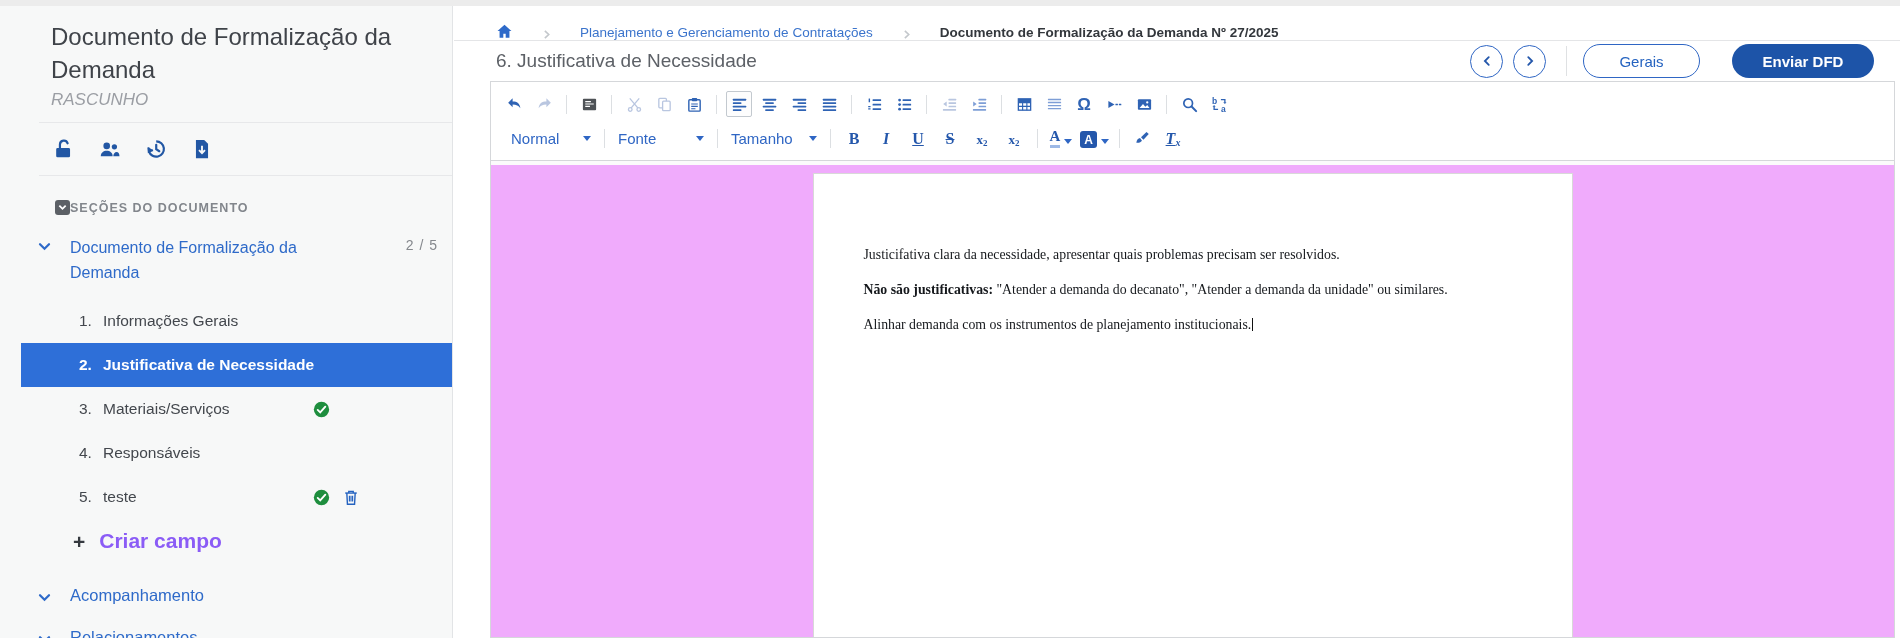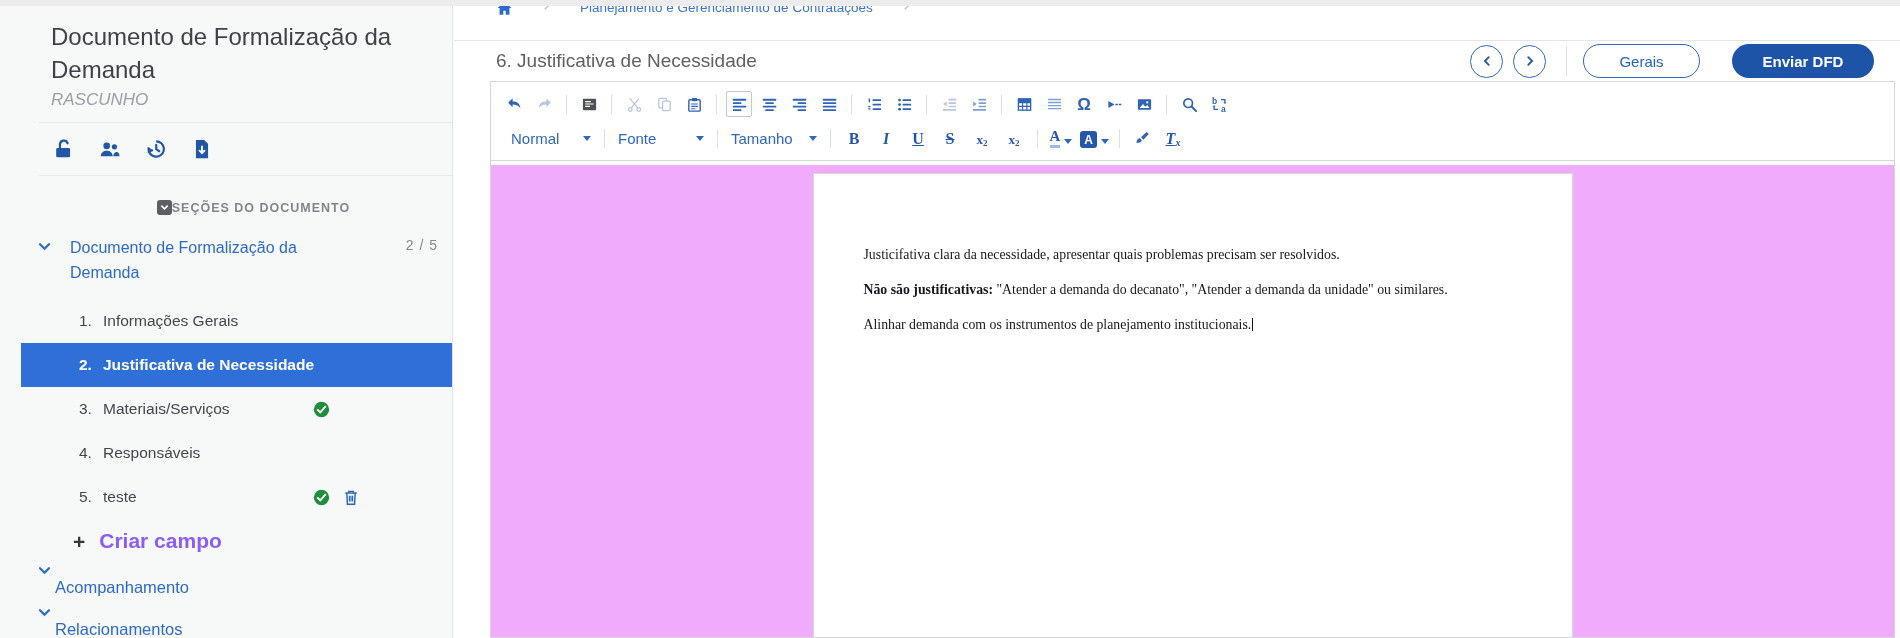--- a/index.html
+++ b/index.html
@@ -11,21 +11,21 @@
   .sidebar { position:absolute; left:0; top:0; width:453px; height:638px;
     background:#f7f8f8; border-right:1px solid #e2e4e6; overflow:hidden;padding-left:21px; }
   .sb-title { margin:20px 28px 0 30px; font-size:24px; line-height:33px; color:#3f4349; font-weight:500; }
   .sb-status { margin:4px 30px 0 30px; font-size:17px; font-style:italic; color:#9b9ea4; }
   .divider { height:1px; background:#e7e8ea; margin-left:18px; }
   .d1 { margin-top:12px; }
   .icon-row { display:flex; align-items:center; gap:24px; padding:15px 0 15px 32px; }
   .icon-row .ibtn { width:22px; height:22px; color:#2257a4; cursor:pointer; }
   .icon-row svg { width:22px; height:22px; display:block; }
 
-  .sections-header { display:flex; align-items:center; margin:24px 0 0 34px;justify-content:center; }
+  .sections-header { display:flex; align-items:center; margin:24px 0 0 34px; }
   .sh-icon { width:15px; height:15px; background:#5c6066; border-radius:3px; display:flex;
     align-items:center; justify-content:center; }
   .sh-icon svg { width:9px; height:9px; }
   .sh-label { font-size:12.5px; letter-spacing:1px; color:#82868c; font-weight:600; }
 
   .tree-root { display:flex; margin:20px 14px 0 16px; }
   .tr-chevron { width:15px; height:15px; margin-top:4px; color:#2e6ac9; flex:none; }
   .tr-chevron svg { width:15px; height:15px; display:block; }
   .tr-label { margin-left:18px; width:272px; font-size:16px; line-height:25px; color:#2e6ac9; cursor:pointer; }
   .tr-progress { margin-left:auto; margin-top:2px; font-size:14px; color:#85888d; letter-spacing:1px; }
@@ -38,27 +38,27 @@
   .ti-icons { margin-left:auto; width:48px; display:flex; align-items:center; gap:13px; }
   .check { width:17px; height:17px; flex:none; }
   .check svg { width:17px; height:17px; display:block; }
   .trash { width:16px; height:17px; color:#2563c0; cursor:pointer; }
   .trash svg { width:16px; height:17px; display:block; }
 
   .create-field { display:flex; align-items:center; height:44px; padding-left:52px; cursor:pointer; }
   .plus-glyph { font-size:21px; font-weight:700; color:#35393f; margin-right:14px; line-height:1; }
   .cf-label { font-size:21px; font-weight:600; color:#8b5cf6; }
 
-  .side-link { display:flex; align-items:flex-start; height:42px; padding-left:16px; cursor:pointer;flex-direction:column; }
+  .side-link { display:flex; align-items:flex-end; height:42px; padding-left:16px; cursor:pointer; }
   .side-link .tr-chevron { margin-top:0; }
   .sl-label { margin-left:18px; font-size:16.5px; color:#2e6ac9; }
 
   
   .main { position:absolute; left:454px; top:0; right:0; height:638px; background:#fff; }
-  .breadcrumb { height:41px; border-bottom:1px solid #e4e5e7; display:flex; align-items:flex-start;
+  .breadcrumb { height:41px; border-bottom:1px solid #e4e5e7; display:flex; align-items:flex-end;
     padding-left:42px; gap:28px; }
   .home { width:17px; height:17px; color:#2e6ac9; cursor:pointer; }
   .home svg { width:17px; height:17px; display:block; }
   .bc-sep { width:11px; height:11px; color:#c4c8cc; }
   .bc-sep svg { width:11px; height:11px; display:block; }
   .bc-link { font-size:13.5px; color:#3b74cc; cursor:pointer; }
   .bc-current { font-size:13.5px; color:#33373c; font-weight:700; }
 
   .header { height:40px; display:flex; align-items:center; padding:0 26px 0 42px; }
   .page-title { font-size:19px; color:#5d6167; }
@@ -263,20 +263,21 @@
       <svg viewBox="0 0 20 20" fill="none" stroke="currentColor" stroke-width="3">
           <path d="M7 3.5l7 6.5-7 6.5"></path>
         </svg>
     </span>
     <span class="bc-link">Planejamento e Gerenciamento de Contratações</span>
     <span class="bc-sep">
       <svg viewBox="0 0 20 20" fill="none" stroke="currentColor" stroke-width="3">
           <path d="M7 3.5l7 6.5-7 6.5"></path>
         </svg>
     </span>
+    <span class="bc-current">Documento de Formalização da Demanda Nº 27/2025</span>
   </div>
 
   <div class="header">
     <span class="page-title">6. Justificativa de Necessidade</span>
     <span class="hdr-right">
       <span class="nav-circle">
         <svg viewBox="0 0 20 20" fill="none" stroke="currentColor" stroke-width="2.6" stroke-linecap="round">
             <path d="M12.5 4.5 7 10l5.5 5.5"></path>
           </svg>
       </span>

